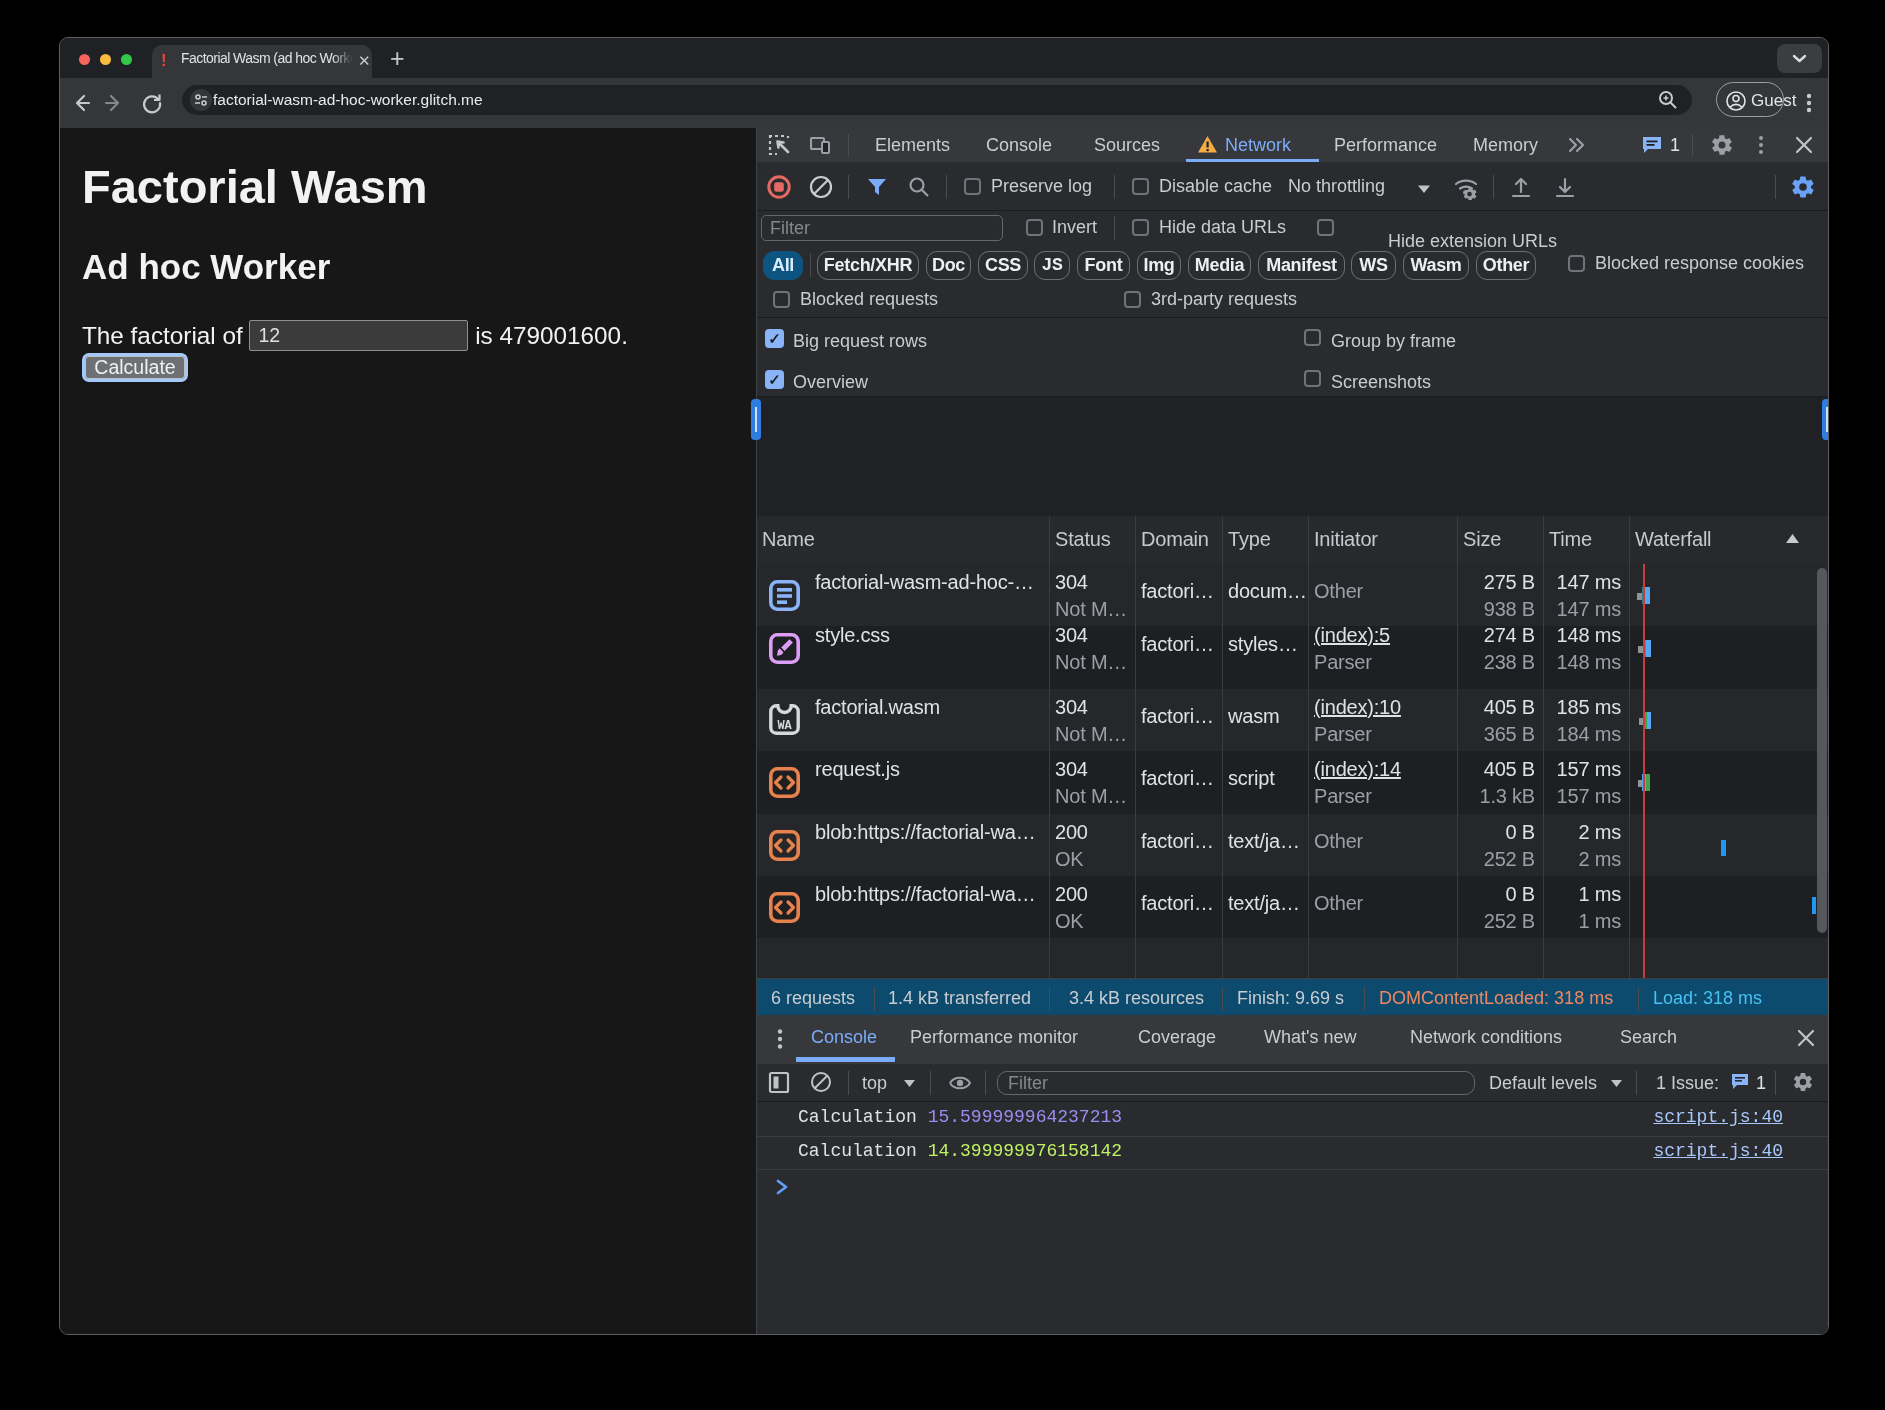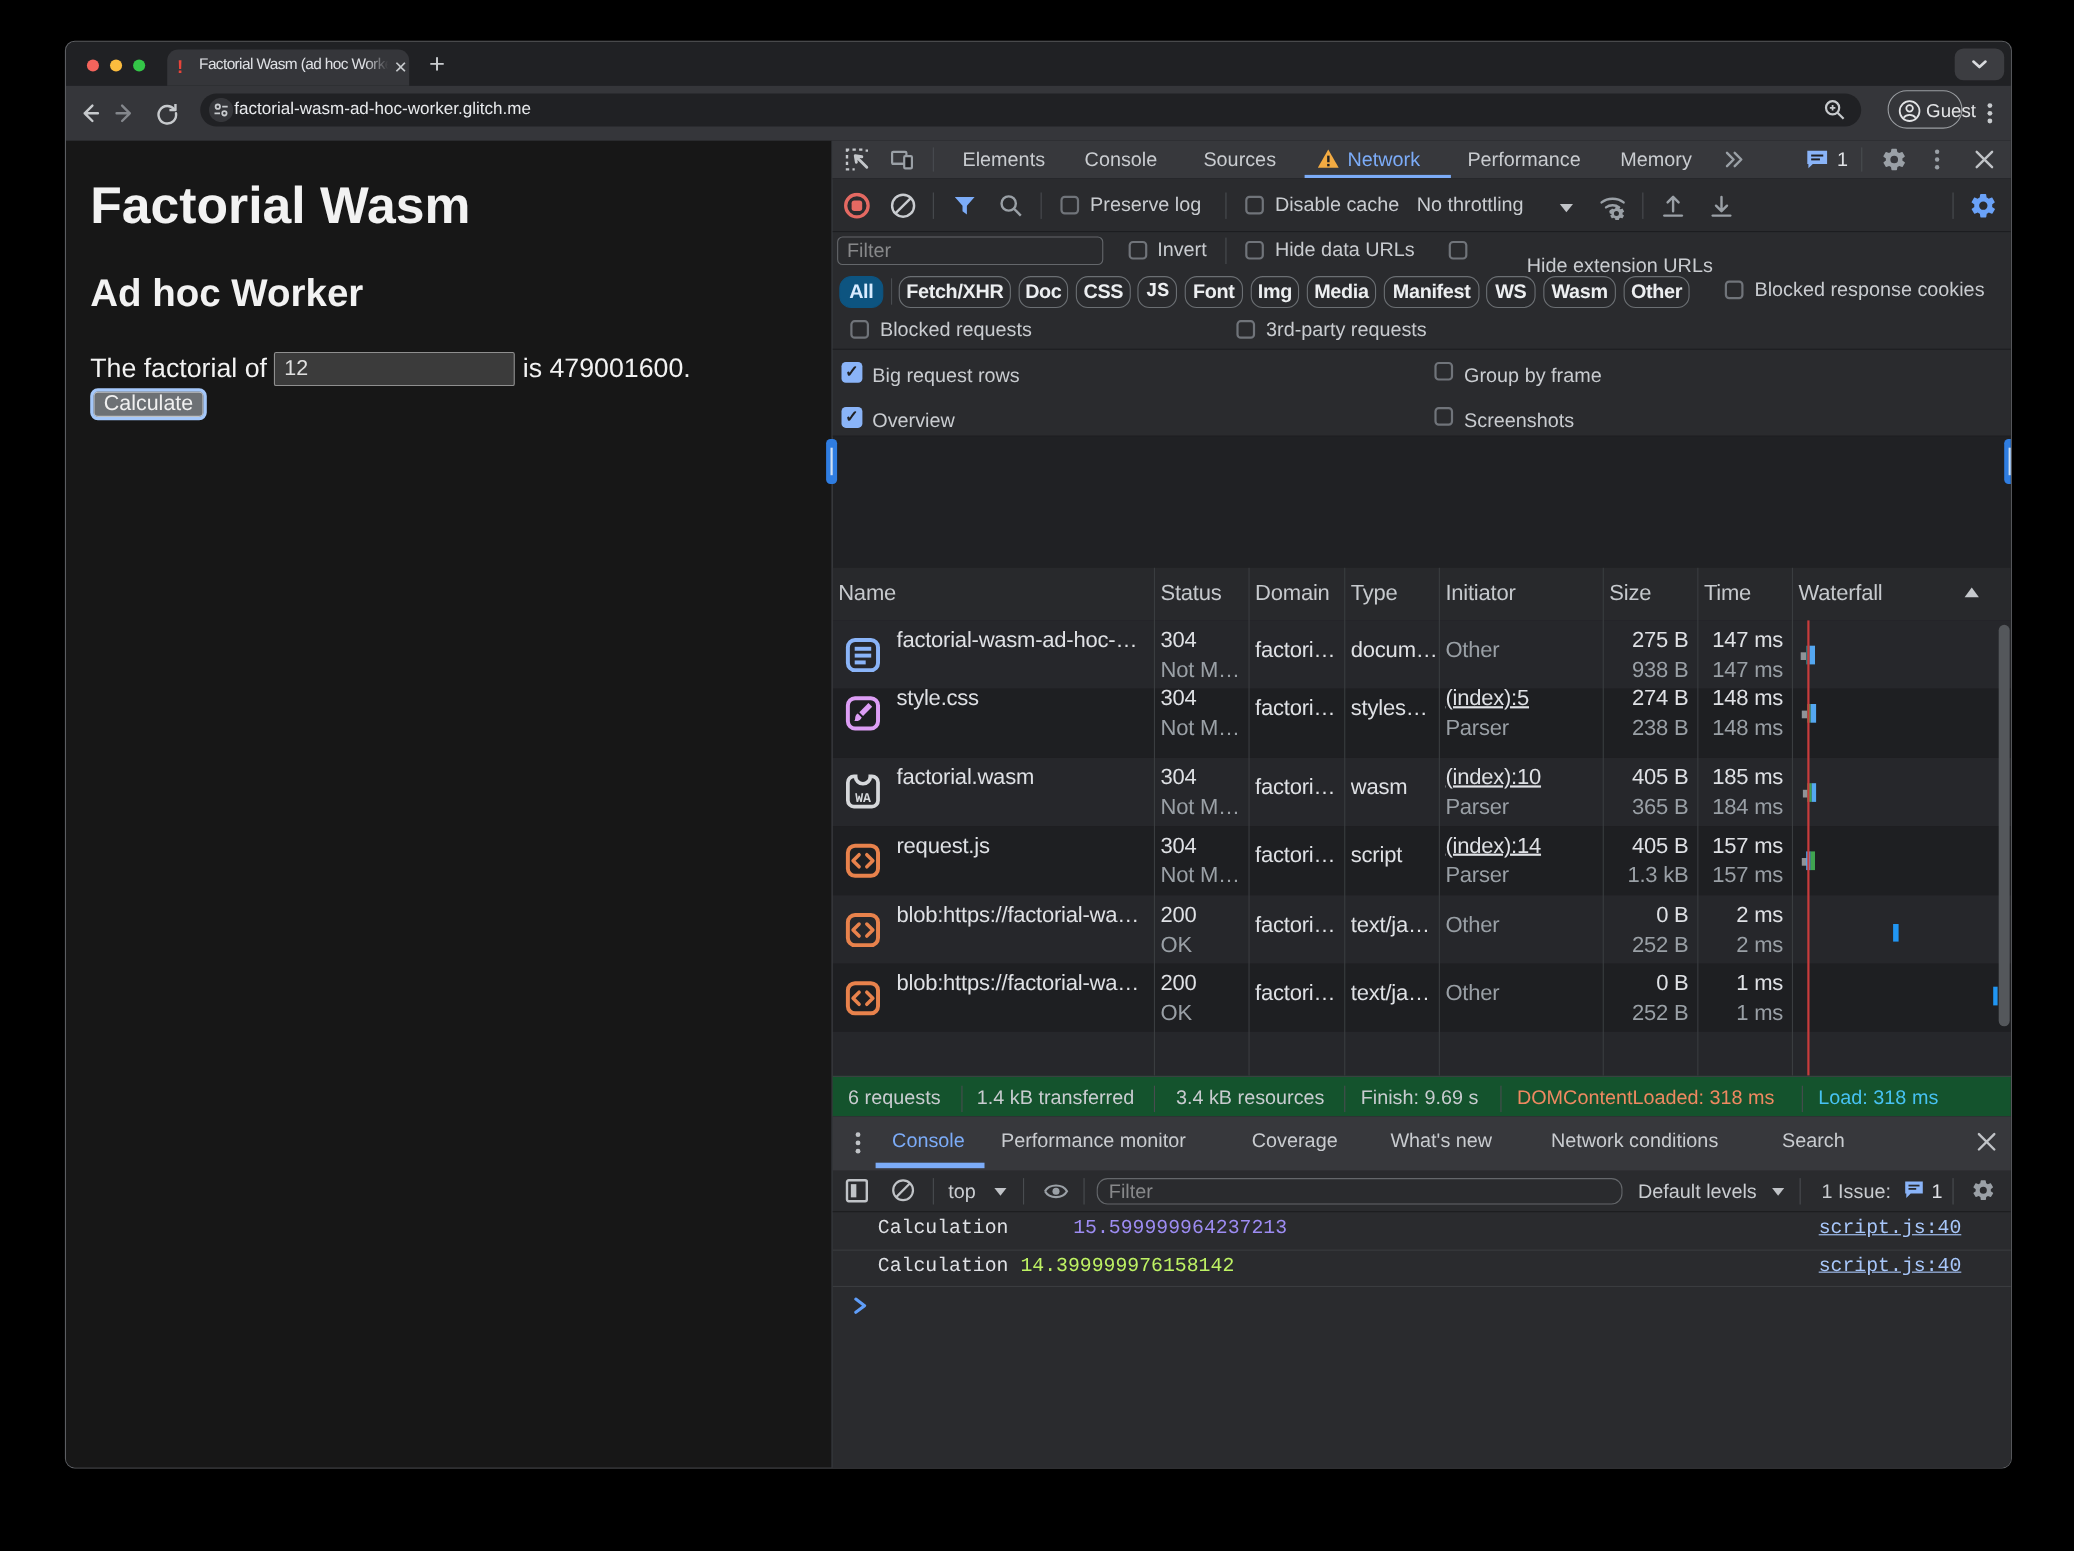--- a/index.html
+++ b/index.html
@@ -415,21 +415,21 @@
           <div class="col w" style="left:686px; top:7px; width:178px; text-align:right;">1 ms</div>
           <div class="col g" style="left:686px; top:34px; width:178px; text-align:right;">1 ms</div>
           <div class="abs" style="left:1055px; top:21px; width:4px; height:17px; background:#2196f3;"></div>
         </div>
       </div>
 
       <div class="abs" style="left:886px; top:48px; width:2px; height:414px; background:#c83c3c;"></div>
     </div>
     <div class="abs" style="left:1060px; top:440px; width:10px; height:365px; background:#54575b; border-radius:5px;"></div>
 
-    <div class="abs" style="left:0; top:850px; width:1074px; height:37px; background:#14532d; border-top:1px solid #3c4043; font-size:18px; color:#9aa0a6;">
+    <div class="abs" style="left:0; top:850px; width:1074px; height:37px; background:#0c4a6e; border-top:1px solid #3c4043; font-size:18px; color:#9aa0a6;">
       <div class="lbl" style="left:14px; top:9px;">6 requests</div>
       <div class="sep" style="left:117px; top:8px; height:24px;"></div>
       <div class="lbl" style="left:131px; top:9px;">1.4 kB transferred</div>
       <div class="sep" style="left:292px; top:8px; height:24px;"></div>
       <div class="lbl" style="left:312px; top:9px;">3.4 kB resources</div>
       <div class="sep" style="left:465px; top:8px; height:24px;"></div>
       <div class="lbl" style="left:480px; top:9px;">Finish: 9.69 s</div>
       <div class="sep" style="left:607px; top:8px; height:24px;"></div>
       <div class="lbl" style="left:622px; top:9px; color:#ef8961;">DOMContentLoaded: 318 ms</div>
       <div class="sep" style="left:881px; top:8px; height:24px;"></div>
@@ -489,21 +489,21 @@
           </svg>
         <div class="lbl" style="left:999px; top:9px; color:#dfe1e5;">1</div>
         <div class="sep" style="left:1018px; top:7px; height:24px;"></div>
         <svg class="abs" style="left:1035px; top:7px;" width="22" height="22" viewBox="0 0 24 24">
             <path fill="#9aa0a6" d="M19.4 13c0-.3.1-.6.1-1s0-.7-.1-1l2.1-1.6c.2-.1.2-.4.1-.6l-2-3.4c-.1-.2-.4-.3-.6-.2l-2.5 1a7 7 0 0 0-1.7-1l-.4-2.6c0-.2-.2-.4-.5-.4h-4c-.2 0-.4.2-.5.4l-.4 2.6a7 7 0 0 0-1.7 1l-2.5-1c-.2-.1-.5 0-.6.2l-2 3.4c-.1.2-.1.5.1.6L4.5 11c0 .3-.1.6-.1 1s0 .7.1 1l-2.1 1.6c-.2.1-.2.4-.1.6l2 3.4c.1.2.4.3.6.2l2.5-1a7 7 0 0 0 1.7 1l.4 2.6c0 .2.2.4.5.4h4c.2 0 .4-.2.5-.4l.4-2.6a7 7 0 0 0 1.7-1l2.5 1c.2.1.5 0 .6-.2l2-3.4c.1-.2.1-.5-.1-.6L19.4 13zM12 15.5A3.5 3.5 0 1 1 12 8.5a3.5 3.5 0 0 1 0 7z"></path>
           </svg>
         <div class="hsep" style="top:37px;"></div>
       </div>
 
       <div class="abs" style="left:0; top:86px; width:1074px; height:235px; font-family:'Liberation Mono',monospace; font-size:18px;">
-        <div class="abs" style="left:41px; top:6px; color:#dfe1e5;">Calculation <span style="color:#9d8cf2;margin-left:48px;">15.599999964237213</span></div>
+        <div class="abs" style="left:41px; top:6px; color:#dfe1e5;">Calculation <span style="color:#9d8cf2;">15.599999964237213</span></div>
         <div class="abs" style="right:48px; top:6px; color:#a8c7fa; text-decoration:underline;">script.js:40</div>
         <div class="hsep" style="top:35px; background:#3a3c3f;"></div>
         <div class="abs" style="left:41px; top:40px; color:#dfe1e5;">Calculation <span style="color:#bef264;">14.399999976158142</span></div>
         <div class="abs" style="right:48px; top:40px; color:#a8c7fa; text-decoration:underline;">script.js:40</div>
         <div class="hsep" style="top:68px; background:#3a3c3f;"></div>
         <svg class="abs" style="left:18px; top:78px;" width="16" height="16" viewBox="0 0 16 16">
             <path d="M3 2 L11 8 L3 14" stroke="#5f9df8" stroke-width="2.8" fill="none" stroke-linecap="round" stroke-linejoin="round"></path>
           </svg>
       </div>
     </div>

